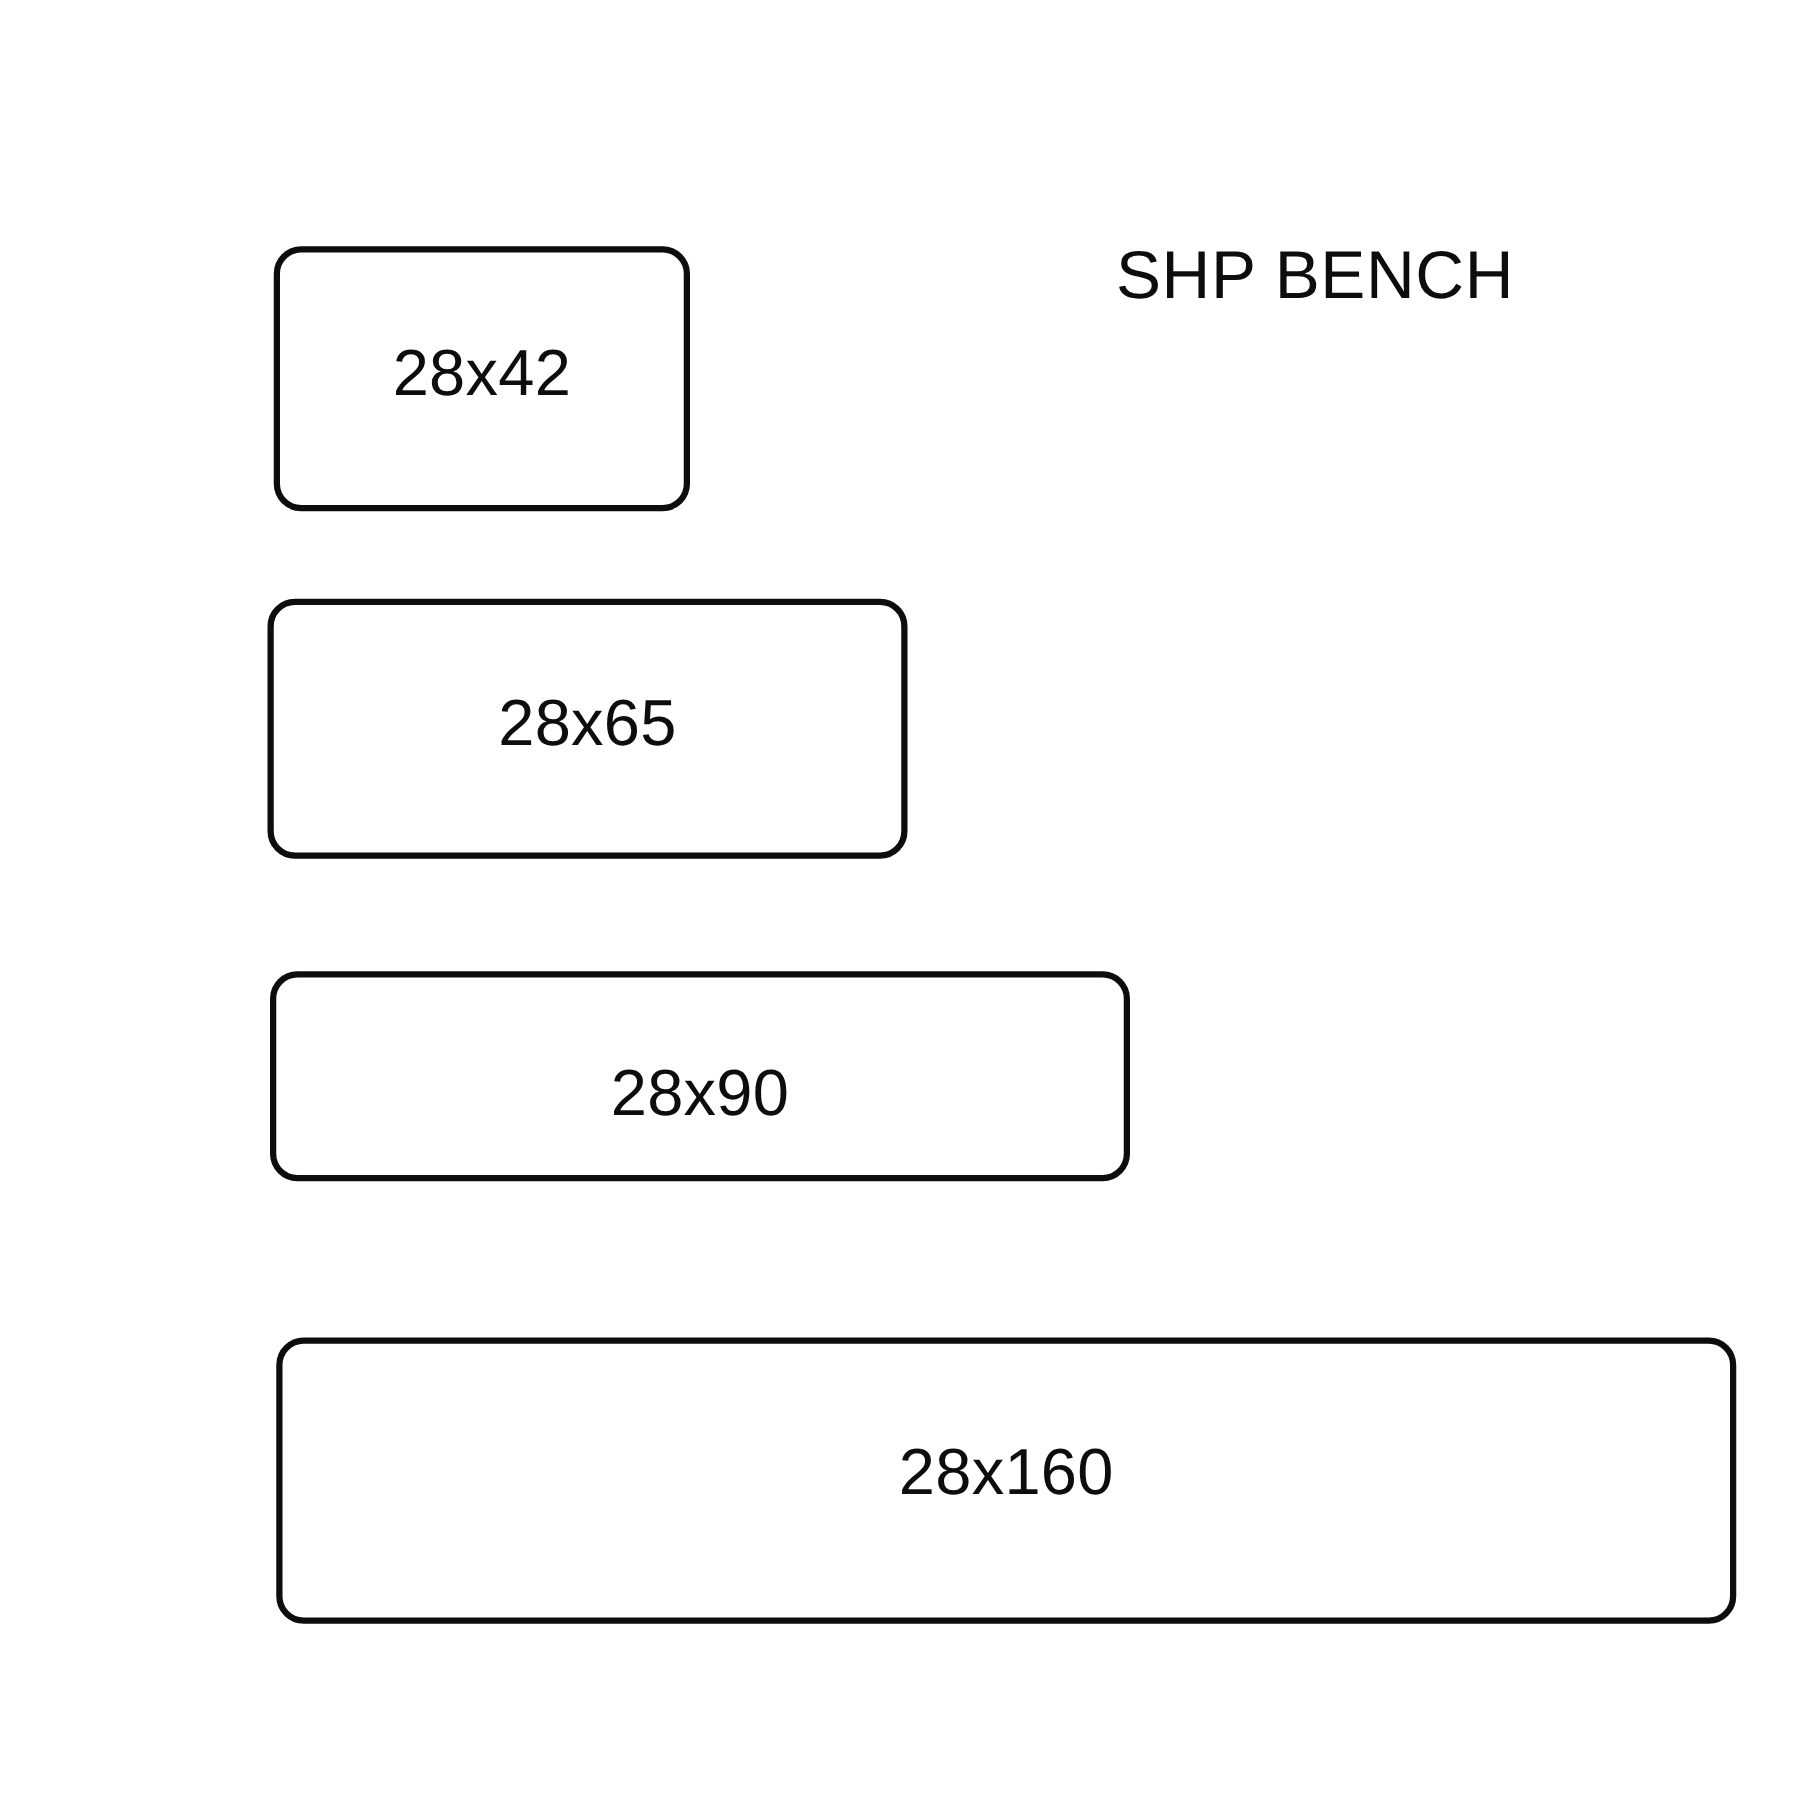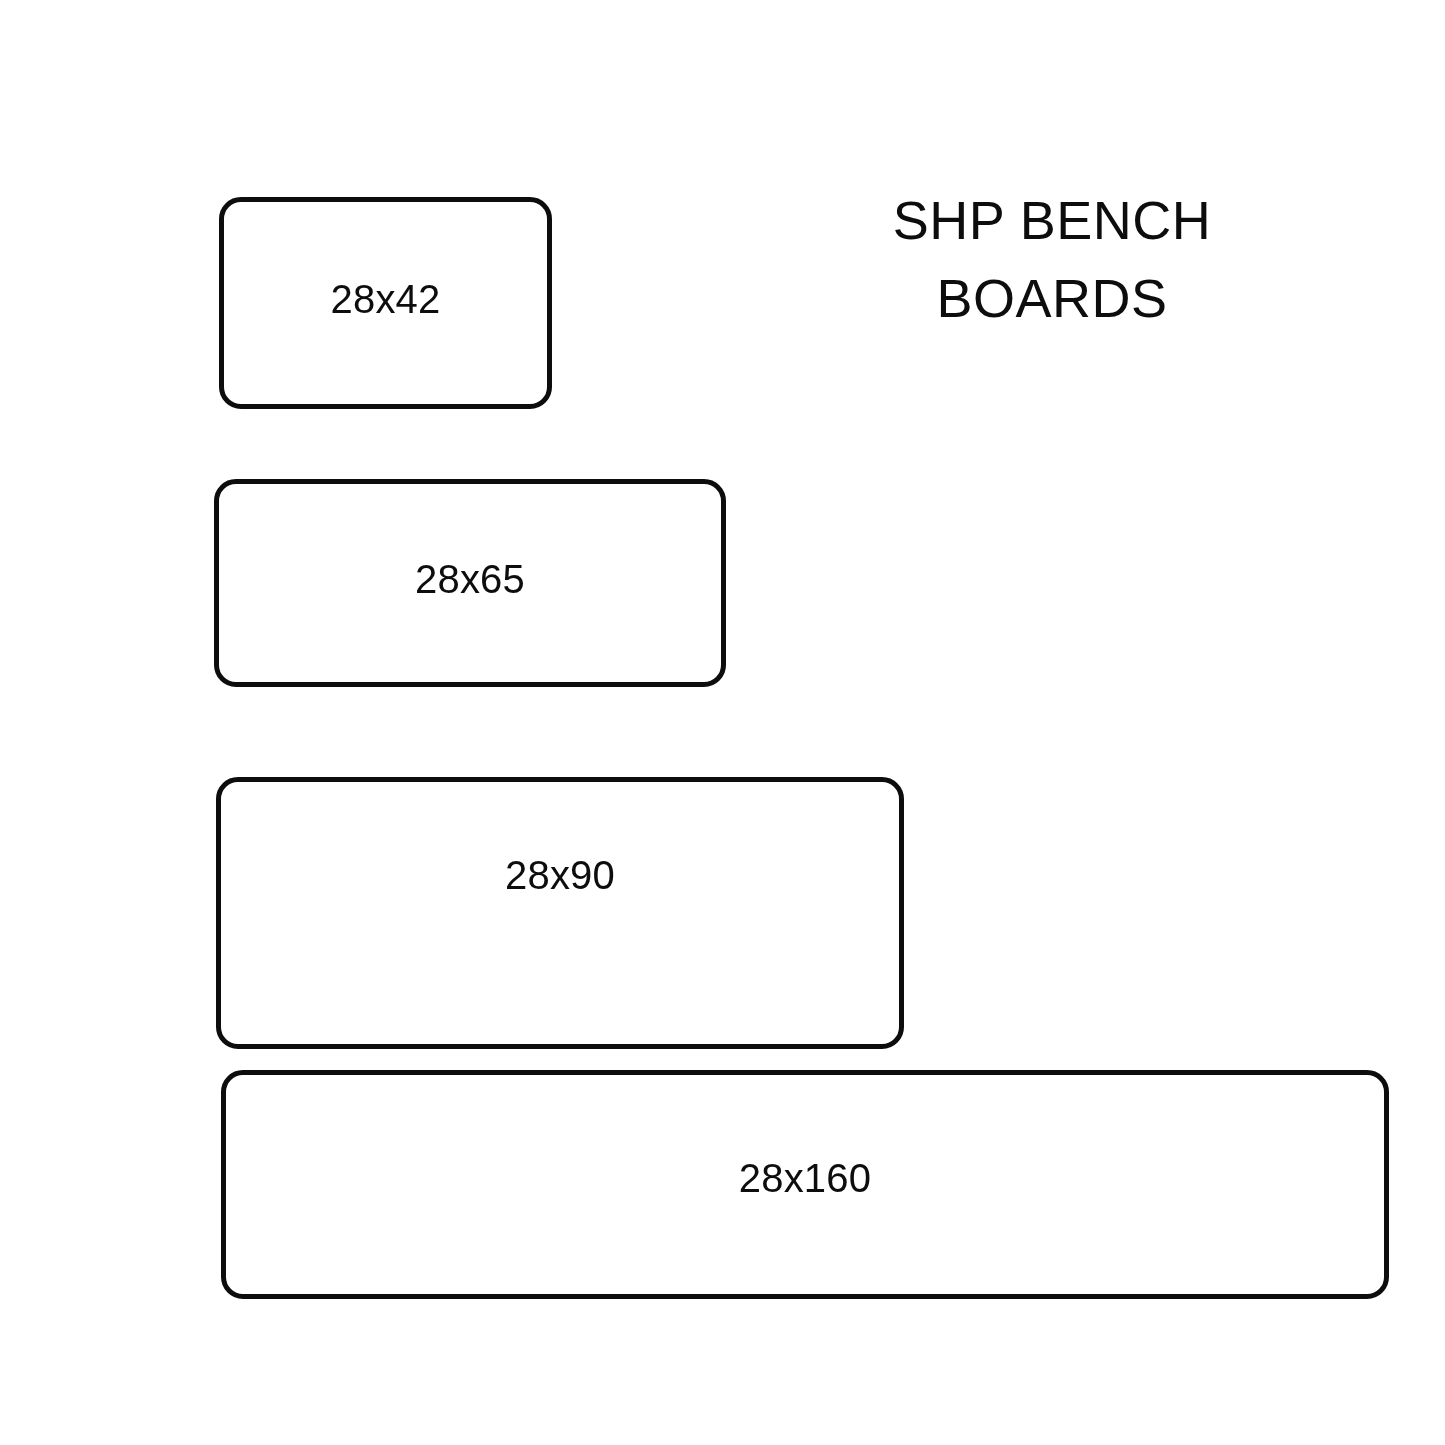--- a/index.html
+++ b/index.html
@@ -22,21 +22,21 @@
     background: #ffffff;
     border: 5px solid #0d0d0d;
     border-radius: 22px;
   }
   .board-label {
     position: absolute;
     left: 0;
     width: 100%;
     text-align: center;
     font-family: "Liberation Sans", sans-serif;
-    font-size: 40px;
+    font-size: 52px;
     font-weight: 400;
     line-height: 52px;
     color: #0d0d0d;
     white-space: nowrap;
     letter-spacing: 0.2px;
   }
   #title-block {
     position: absolute;
     left: 852px;
     top: 152px;
@@ -54,32 +54,31 @@
     white-space: nowrap;
   }
 </style>
 </head>
 <body>
 
 <div id="canvas" style="width: 1445px; height: 1445px; background: rgb(255, 255, 255); margin-top: 29px;">
 
   <div id="title-block">
     <span class="title-line">SHP BENCH</span>
-    <span class="title-line">BOARDS</span>
   </div>
 
   <div class="board" id="board-0" style="left: 219px; top: 168px; width: 333px; height: 212px; border-width: 5px; border-color: rgb(13, 13, 13); border-radius: 22px; background: rgb(255, 255, 255);">
     <span class="board-label" id="board-label-0" style="top: 71px; color: rgb(13, 13, 13);">28x42</span>
   </div>
 
   <div class="board" id="board-1" style="left: 214px; top: 450px; width: 512px; height: 208px; border-width: 5px; border-color: rgb(13, 13, 13); border-radius: 22px; background: rgb(255, 255, 255);">
     <span class="board-label" id="board-label-1" style="top: 69px; color: rgb(13, 13, 13); text-align: center;">28x65</span>
   </div>
 
-  <div class="board" id="board-2" style="left: 216px; top: 748px; width: 688px; height: 272px; border-width: 5px; border-color: rgb(13, 13, 13); border-radius: 22px; background: rgb(255, 255, 255);">
+  <div class="board" id="board-2" style="left: 216px; top: 748px; width: 688px; height: 168px; border-width: 5px; border-color: rgb(13, 13, 13); border-radius: 22px; background: rgb(255, 255, 255);">
     <span class="board-label" id="board-label-2" style="top: 67px; color: rgb(13, 13, 13);">28x90</span>
   </div>
 
   <div class="board" id="board-3" style="left: 221px; top: 1041px; width: 1168px; height: 229px; border-width: 5px; border-color: rgb(13, 13, 13); border-radius: 22px; background: rgb(255, 255, 255);">
     <span class="board-label" id="board-label-3" style="top: 77px; color: rgb(13, 13, 13);">28x160</span>
   </div>
 
 </div>
 
 </body></html>

